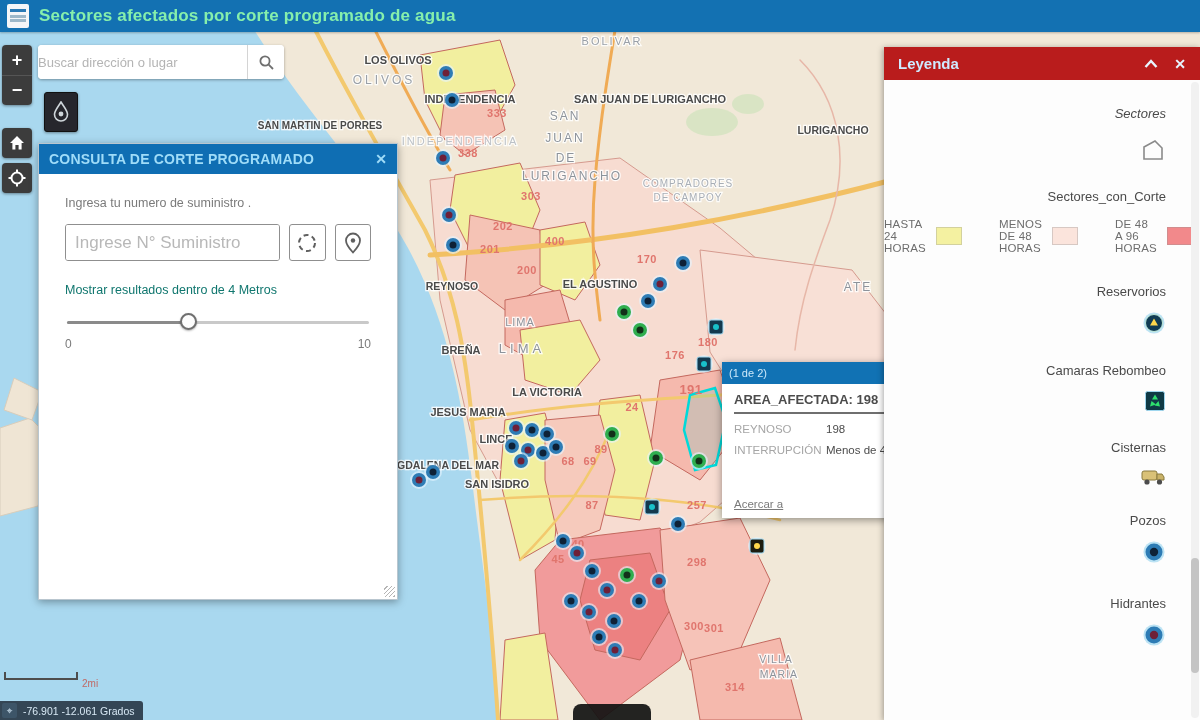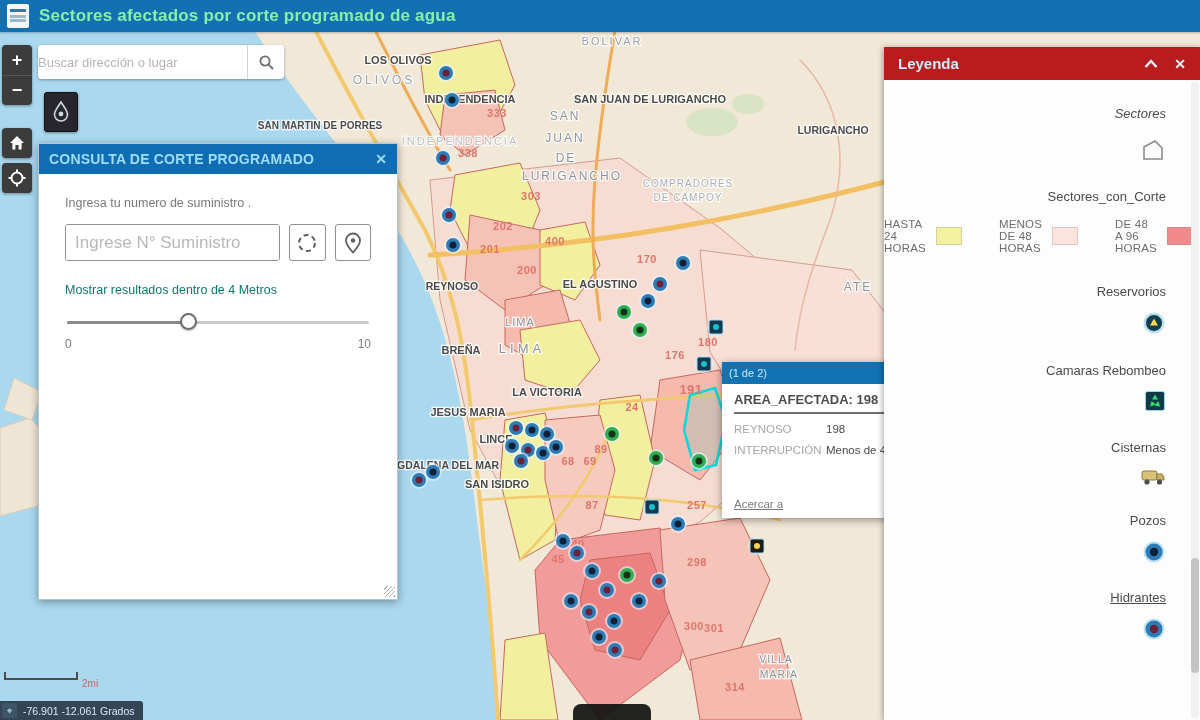--- a/index.html
+++ b/index.html
@@ -557,21 +557,21 @@
         </svg>
     </div>
     <div class="leg-right leg-layer-title" style="margin-top:22px;">Pozos</div>
     <div class="leg-right" style="margin-top:12px;">
       <svg class="icon-svg" style="display:inline-block;" width="24" height="24" viewBox="0 0 24 24">
           <circle cx="12" cy="12" r="10.5" fill="rgba(160,215,240,.7)"></circle>
           <circle cx="12" cy="12" r="8.5" fill="#2e7cb5"></circle>
           <circle cx="12" cy="12" r="4.2" fill="#0e2136"></circle>
         </svg>
     </div>
-    <div class="leg-right leg-layer-title" style="margin-top:22px;text-decoration:underline;">Hidrantes</div>
+    <div class="leg-right leg-layer-title" style="margin-top:28px;">Hidrantes</div>
     <div class="leg-right" style="margin-top:12px;">
       <svg class="icon-svg" style="display:inline-block;" width="24" height="24" viewBox="0 0 24 24">
           <circle cx="12" cy="12" r="10.5" fill="rgba(160,215,240,.7)"></circle>
           <circle cx="12" cy="12" r="8.5" fill="#2e7cb5"></circle>
           <circle cx="12" cy="12" r="4.2" fill="#6e2038"></circle>
         </svg>
     </div>
     <div class="legend-scrollbar">
       <div class="legend-thumb"></div>
     </div>

